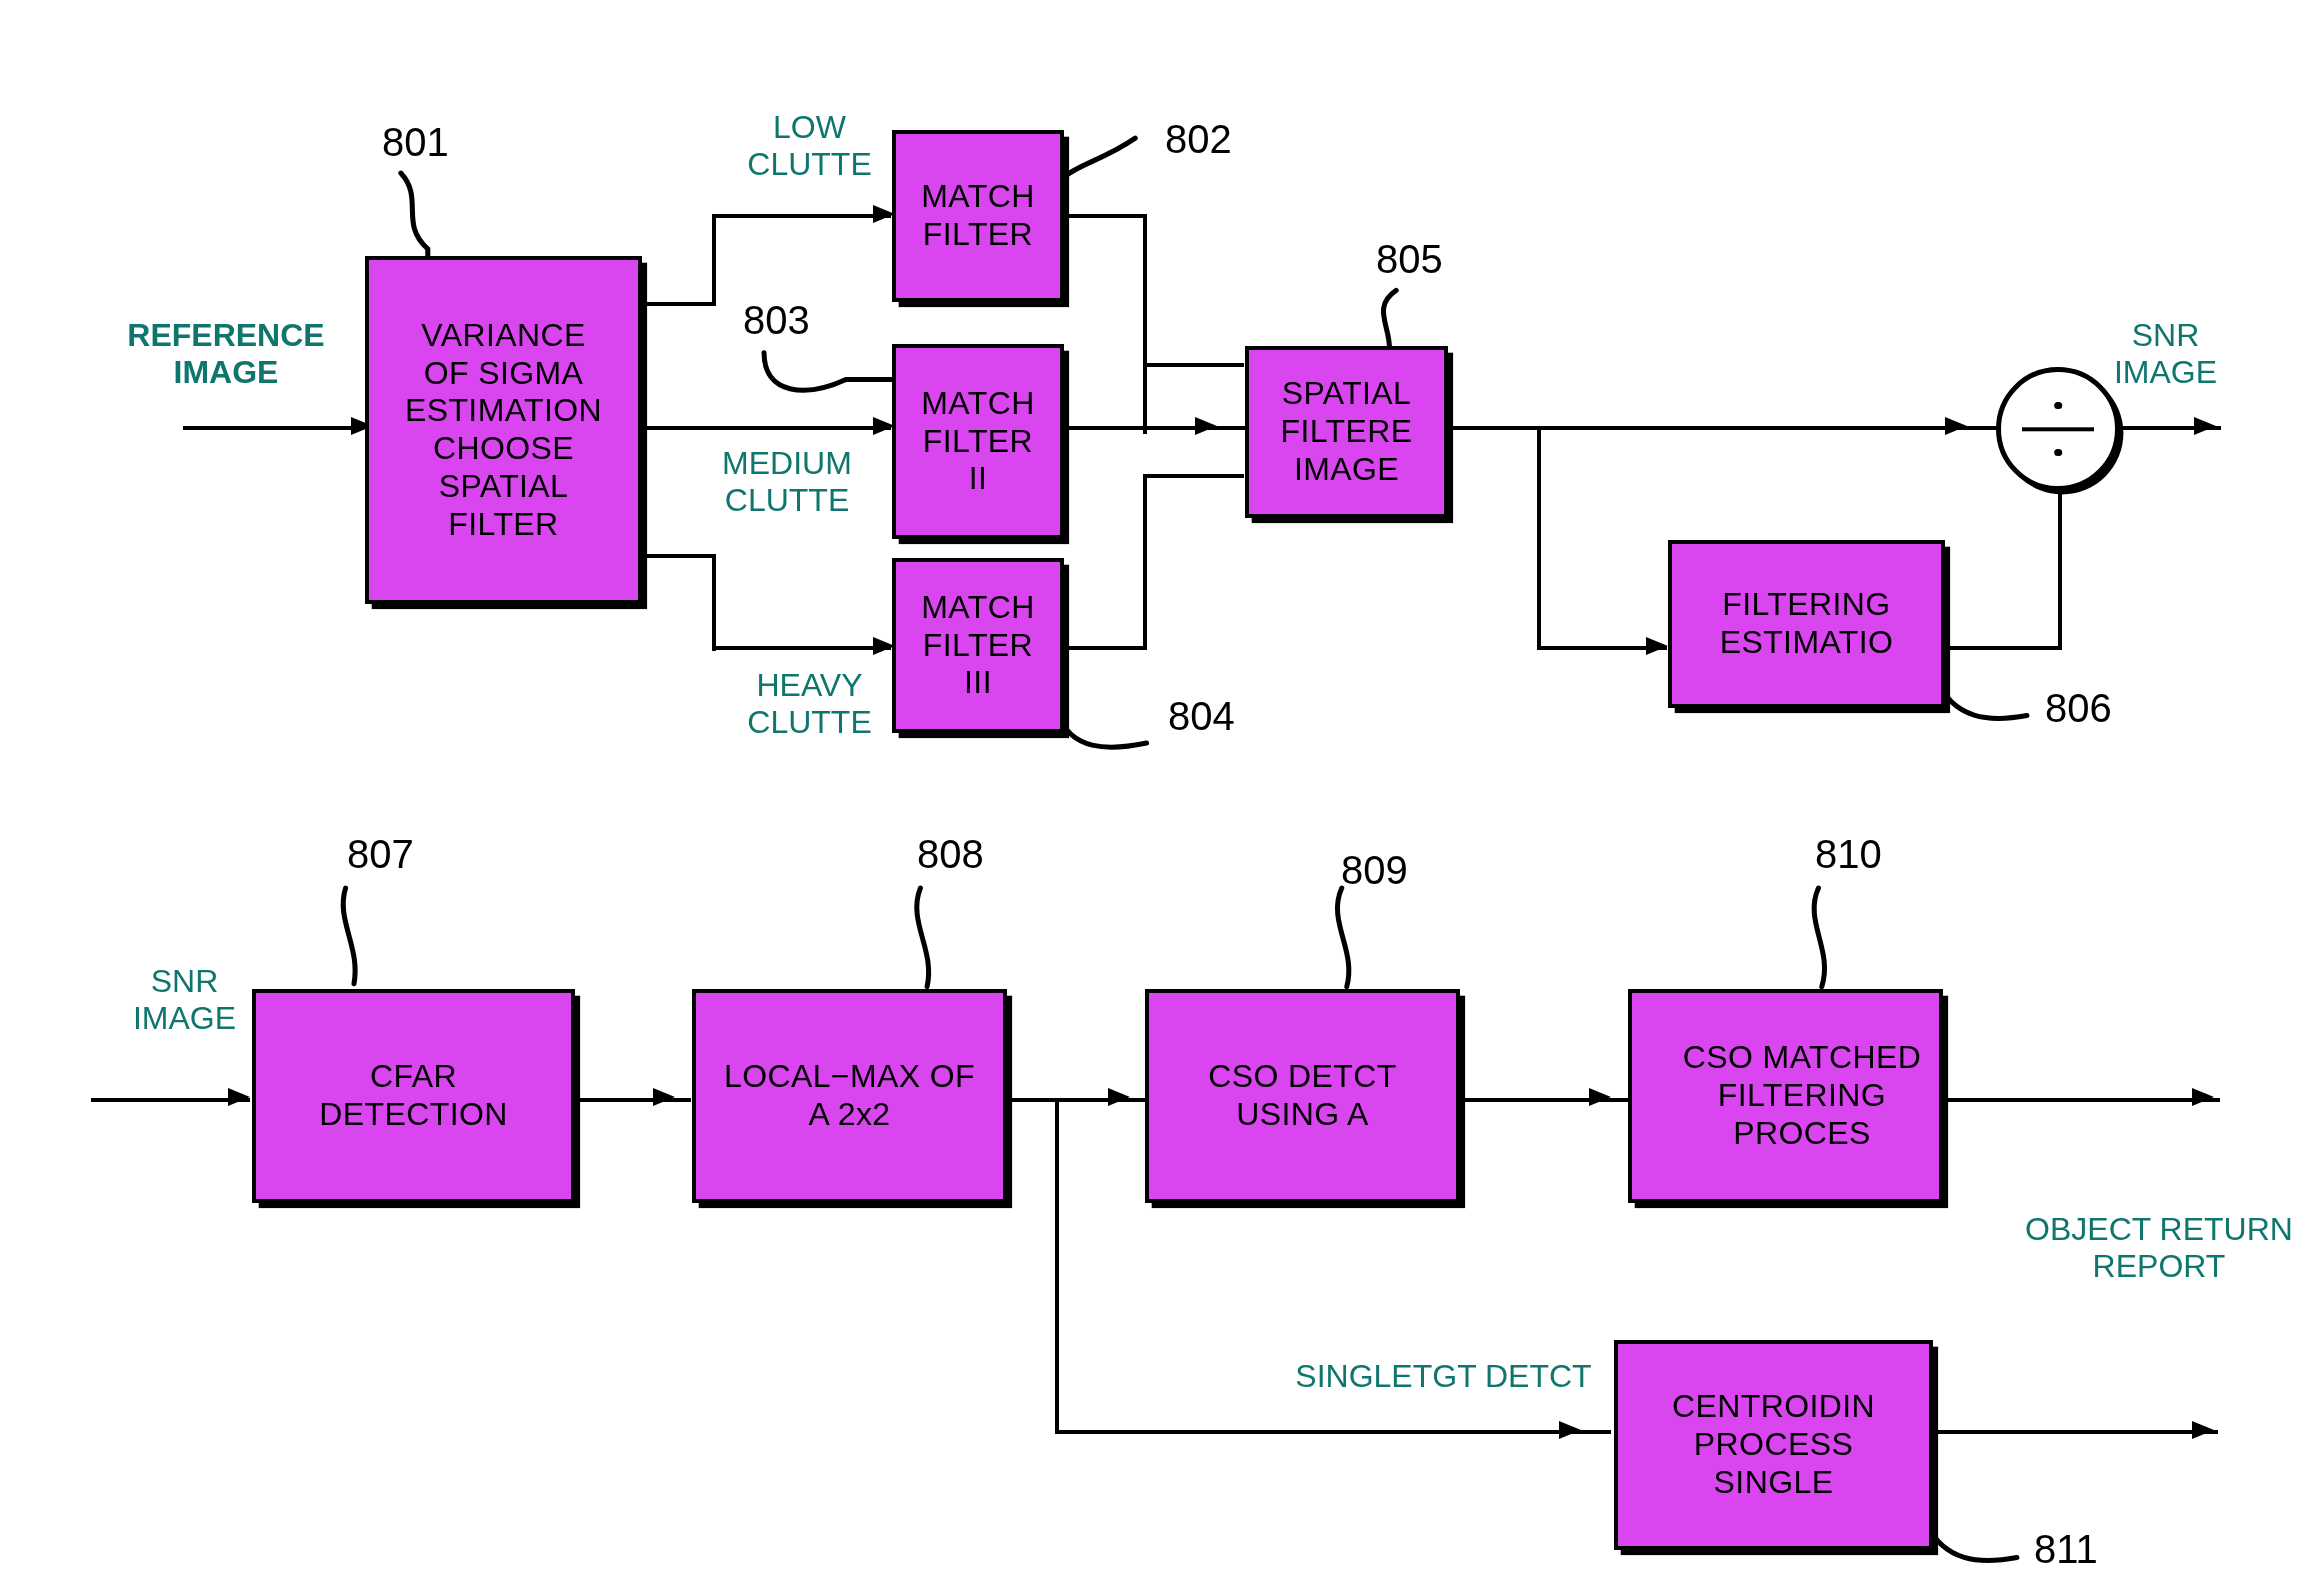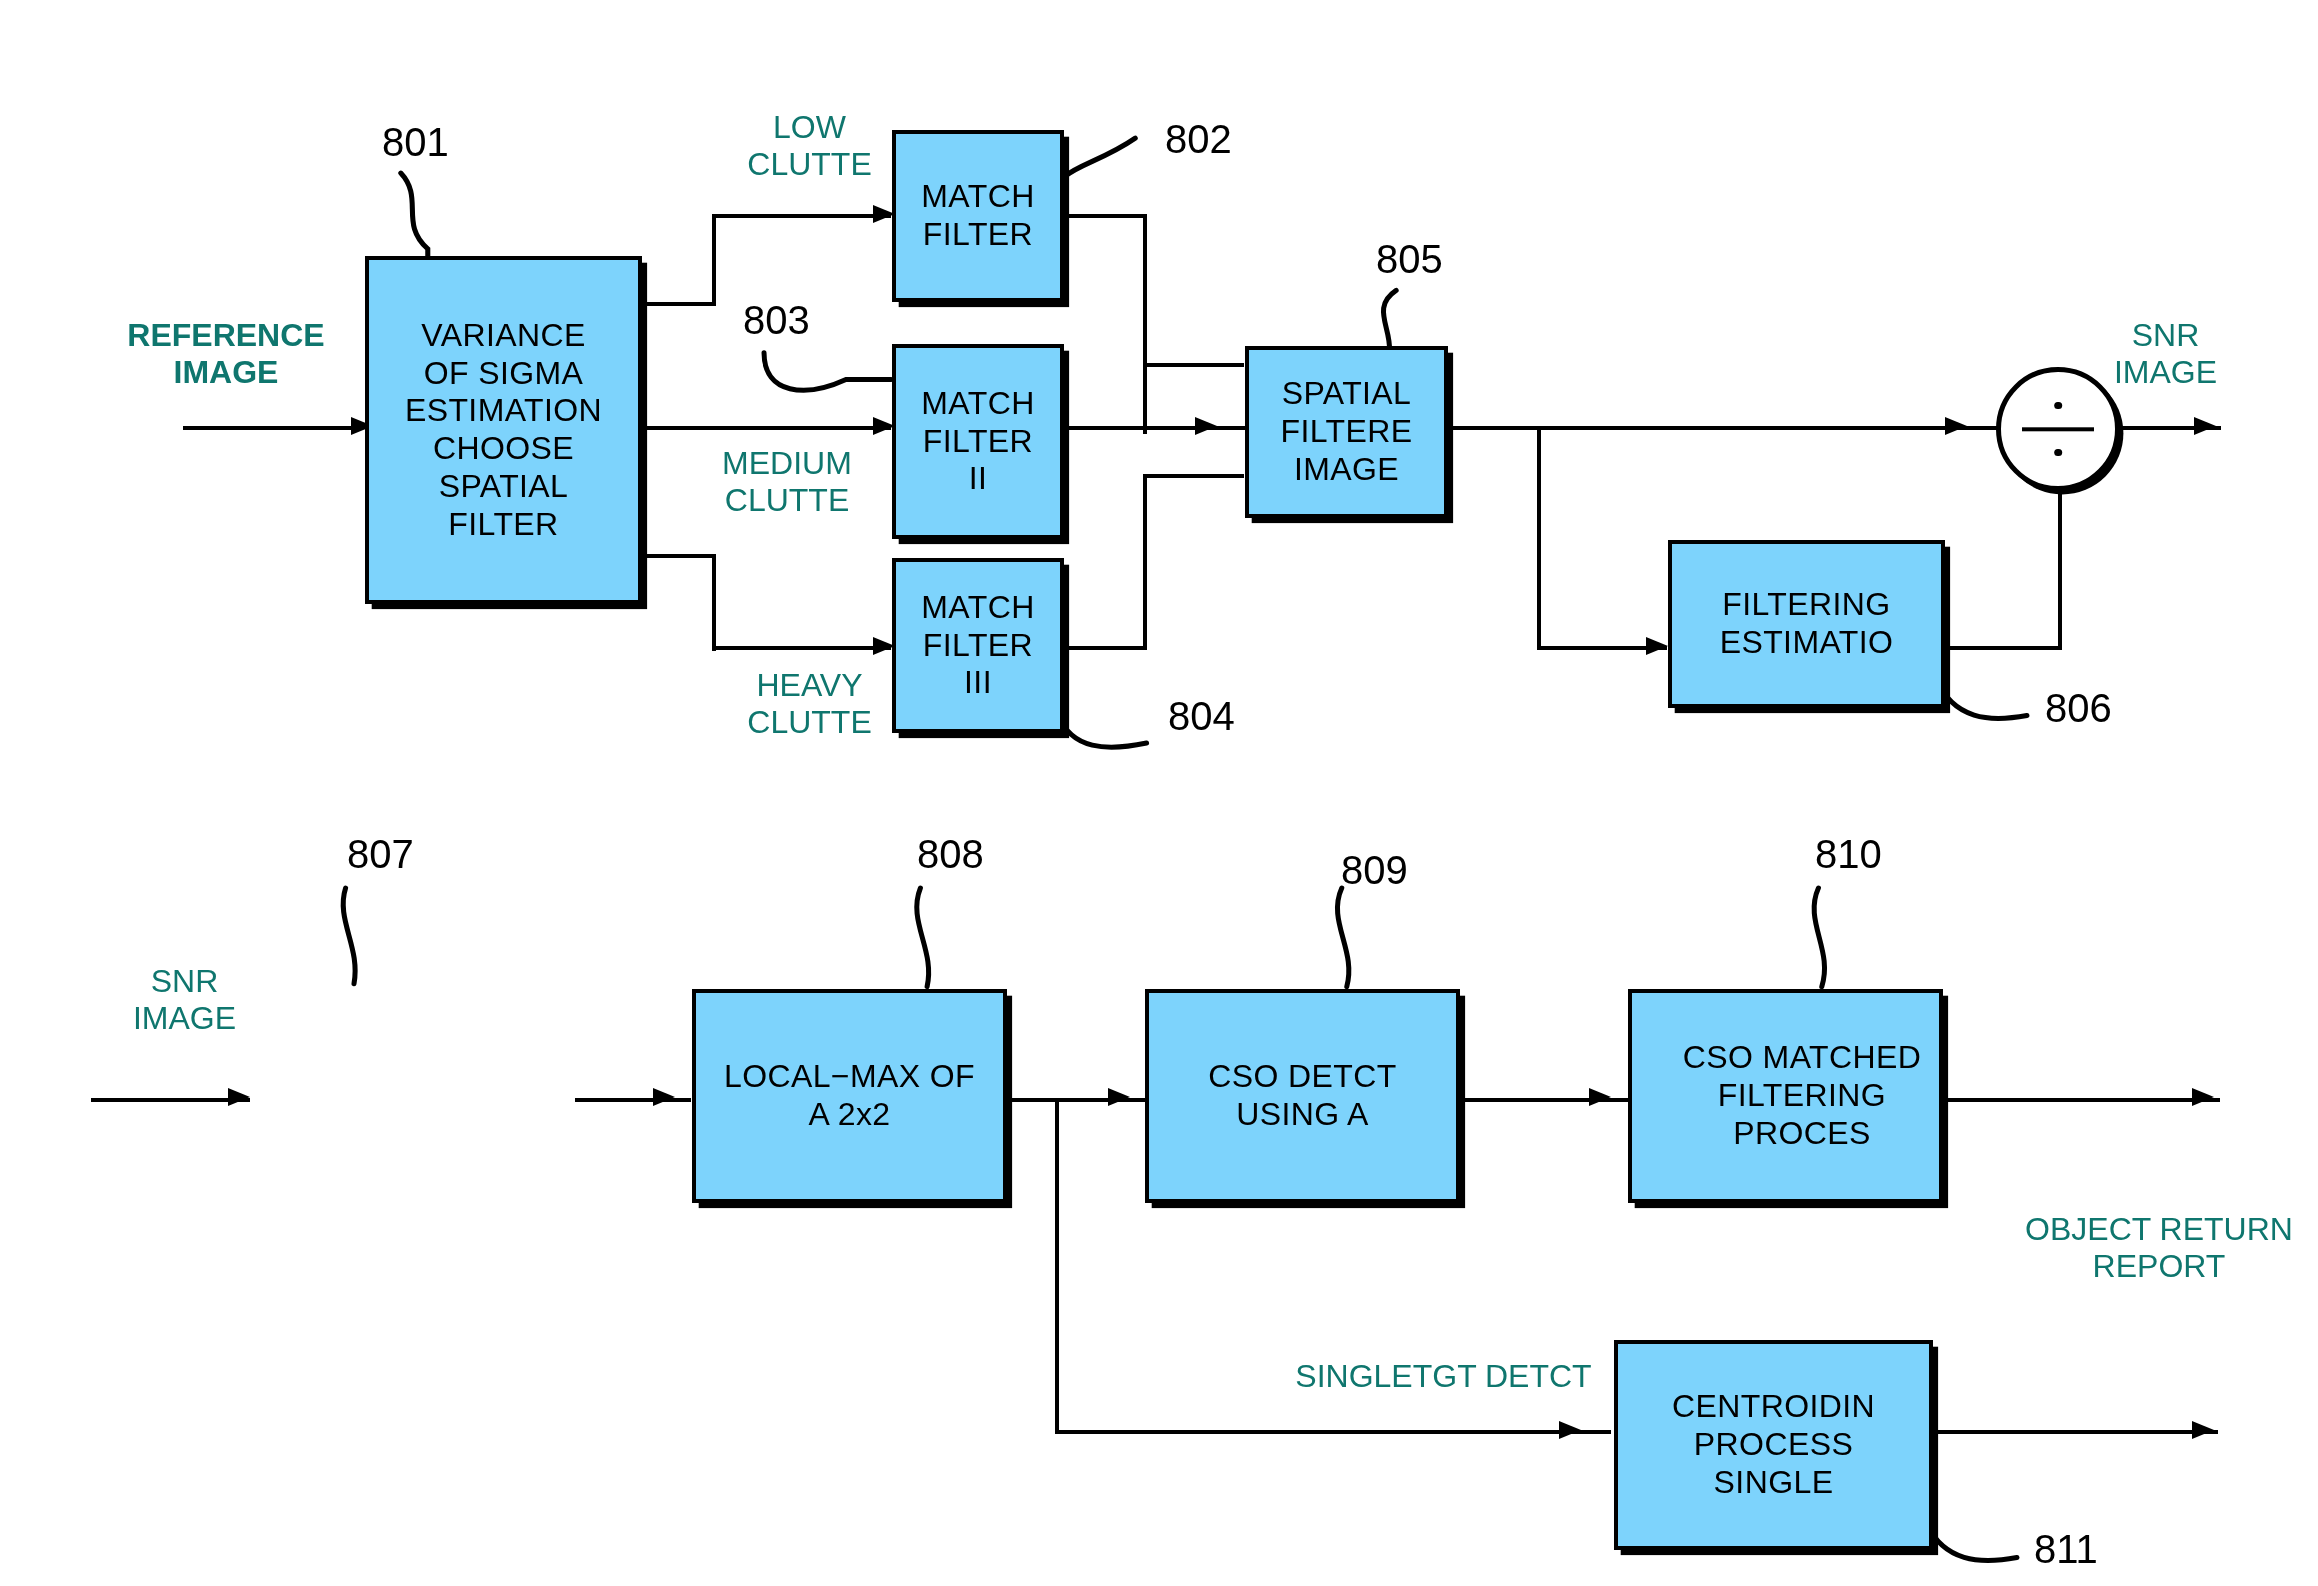--- a/index.html
+++ b/index.html
@@ -14,21 +14,21 @@
     height: 1586px;
     background: #ffffff;
     font-family: "Liberation Sans", "DejaVu Sans", sans-serif;
     overflow: hidden;
   }
   
   .box {
     position: absolute;
     box-sizing: border-box;
     border: 4.2px solid #000;
-    background: #7dd3fc;
+    background: #d946ef;
     display: flex;
     flex-direction: column;
     align-items: center;
     justify-content: center;
     text-align: center;
     color: #000;
     font-size: 32px;
     letter-spacing: 0.4px;
     line-height: 1.18;
     box-shadow: 5.9px 5.9px 0 -0.8px #000;
@@ -274,20 +274,24 @@
     <span class="line">IMAGE</span>
   </div>
   <div class="h" style="left:91px; top:1098px; width:159px;"></div>
   <div class="ah-r" style="left:228px; top:1088px;"></div>
 
   <div class="ref" style="left:347px; top:832px;">807</div>
   <svg class="leader" style="left:337px; top:883px; width:76px; height:105px;" viewBox="0 0 90 125">
     <path d="M10,6 C-2,44 28,76 20,120"></path>
   </svg>
 
+  <div class="box" style="left:252px; top:989px; width:323px; height:214px;">
+    <span class="line">CFAR</span>
+    <span class="line">DETECTION</span>
+  </div>
 
   <div class="h" style="left:575px; top:1098px; width:116px;"></div>
   <div class="ah-r" style="left:653px; top:1088px;"></div>
 
   <div class="ref" style="left:917px; top:832px;">808</div>
   <svg class="leader" style="left:910px; top:883px; width:76px; height:107px;" viewBox="0 0 90 128">
     <path d="M12,6 C-4,46 30,80 20,124"></path>
   </svg>
 
   <div class="box" style="left:692px; top:989px; width:315px; height:214px;">

